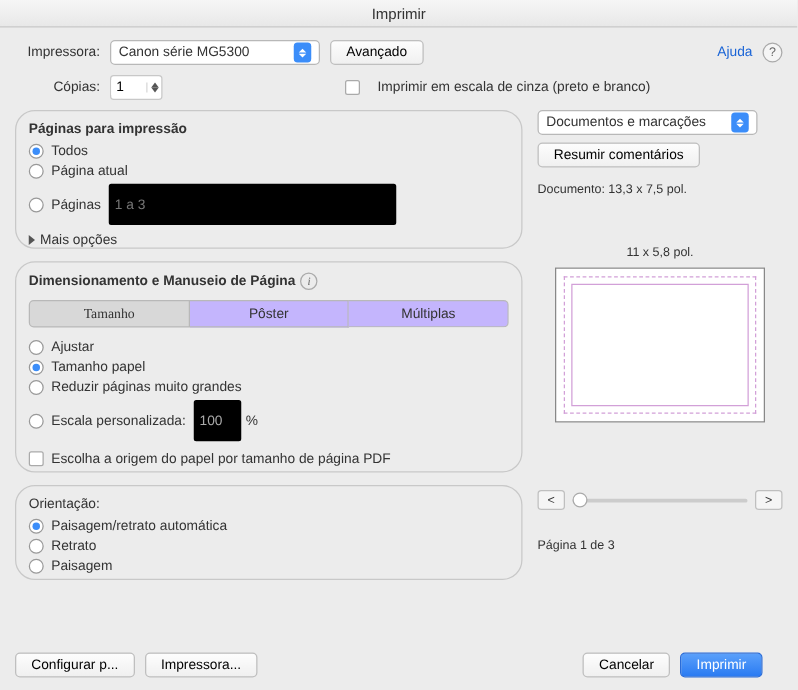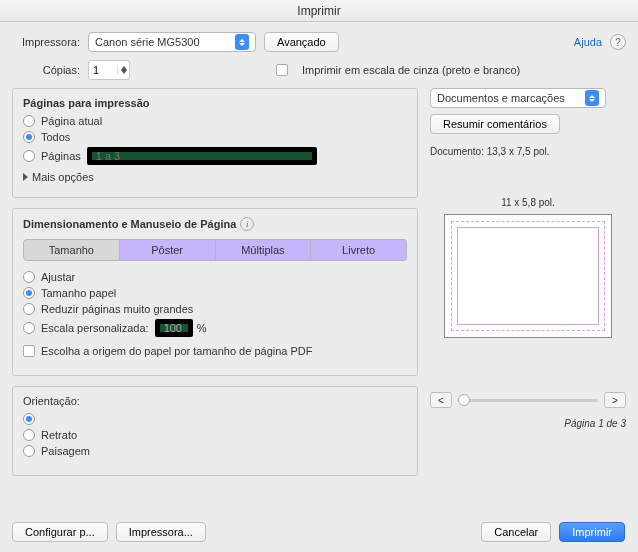--- a/index.html
+++ b/index.html
@@ -21,45 +21,45 @@
 .spinner .stepper span { flex: 1; display: flex; align-items: center; justify-content: center; }
 .spinner .stepper span::before { content: ""; border-left: 3px solid transparent; border-right: 3px solid transparent; }
 .spinner .stepper .up::before { border-bottom: 4px solid #555; }
 .spinner .stepper .down::before { border-top: 4px solid #555; }
 .checkbox { width: 12px; height: 12px; border: 1px solid #aaa; border-radius: 2px; background: #fff; display: inline-block; vertical-align: middle; margin-right: 6px; }
 .help-link { color: #1a64d6; cursor: pointer; }
 .help-icon { width: 16px; height: 16px; border: 1px solid #aaa; border-radius: 50%; display: inline-flex; align-items: center; justify-content: center; font-size: 10px; color: #666; background: #f5f5f5; }
 .columns { display: flex; gap: 12px; margin-top: 8px; }
 .leftcol { flex: 1; }
 .rightcol { width: 196px; }
-.panel { border: 1px solid #c8c8c8; border-radius: 3px; background: #ececec; padding: 8px 10px 14px; margin-bottom: 10px; }
+.panel { border: 1px solid #c8c8c8; border-radius: 16px; background: #ececec; padding: 8px 10px 0; margin-bottom: 10px; }
 .panel-title { font-weight: bold; margin-bottom: 6px; font-size: 11px; }
 .radio { width: 12px; height: 12px; border: 1px solid #999; border-radius: 50%; background: #fff; display: inline-block; vertical-align: middle; margin-right: 6px; position: relative; }
 .radio.checked::after { content: ""; position: absolute; width: 6px; height: 6px; background: #3b8df9; border-radius: 50%; top: 2px; left: 2px; }
 .radio-row { margin: 4px 0; display: flex; align-items: center; }
-.text-input { border: 5px solid #000000; background: #14532d; padding: 2px 4px; height: 18px; font-size: 11px; color: #aaa; border-radius: 2px; }
+.text-input { border: 1px solid #000000; background: #000000; padding: 2px 4px; height: 33px; font-size: 11px; color: #aaa; border-radius: 2px; }
 .disclosure { display: flex; align-items: center; gap: 4px; margin-top: 6px; cursor: pointer; }
 .disclosure .tri { width: 0; height: 0; border-top: 4px solid transparent; border-bottom: 4px solid transparent; border-left: 5px solid #555; }
 .segmented { display: flex; margin: 8px 0 10px; }
 .segmented .seg { flex: 1; text-align: center; padding: 4px 0; border: 1px solid #b8b8b8; background: #c4b5fd; font-size: 11px; cursor: pointer; }
 .segmented .seg:first-child { border-radius: 4px 0 0 4px; }
 .segmented .seg:last-child { border-radius: 0 4px 4px 0; }
 .segmented .seg + .seg { border-left: none; }
-.segmented .seg.active { background: #d8d8d8; }
+.segmented .seg.active { background: #d8d8d8; font-family: Liberation Serif, serif; }
 .info-icon { width: 14px; height: 14px; border: 1px solid #aaa; border-radius: 50%; display: inline-flex; align-items: center; justify-content: center; font-size: 9px; font-style: italic; font-family: serif; color: #666; margin-left: 4px; }
 .preview-box { border: 1px solid #888; background: #fff; width: 168px; height: 124px; margin: 6px auto 10px; position: relative; }
 .preview-inner { position: absolute; left: 6px; right: 6px; top: 6px; bottom: 6px; border: 1px dashed #d2a0d8; }
 .preview-inner2 { position: absolute; left: 12px; right: 12px; top: 12px; bottom: 12px; border: 1px solid #d2a0d8; }
 .navrow { display: flex; align-items: center; gap: 6px; margin-top: 4px; }
 .navbtn { width: 22px; height: 16px; border: 1px solid #bfbfbf; border-radius: 3px; background: #f5f5f5; display: flex; align-items: center; justify-content: center; cursor: pointer; font-size: 10px; }
 .slider-track { flex: 1; height: 3px; background: #ccc; border-radius: 2px; position: relative; }
 .slider-thumb { position: absolute; width: 12px; height: 12px; background: #fff; border: 1px solid #aaa; border-radius: 50%; top: -5px; left: 0; }
-.footer { position: absolute; bottom: 10px; left: 12px; right: 13px; display: flex; justify-content: space-between; }
+.footer { position: absolute; bottom: 10px; left: 12px; right: 28px; display: flex; justify-content: space-between; }
 .footer .left-btns, .footer .right-btns { display: flex; gap: 8px; }
-.pagecount { text-align: right; margin-top: 10px; font-size: 10px; font-style: italic; }
+.pagecount { text-align: left; margin-top: 23px; font-size: 10px; }
 .dimlabel { text-align: center; font-size: 10px; margin-bottom: 2px; }
 .scale-input { width: 38px; }
 </style>
 </head>
 <body>
 
 <div class="titlebar">Imprimir</div>
 
 <div class="dialog-body">
 
@@ -88,26 +88,26 @@
     <span class="checkbox"></span>
     <span>Imprimir em escala de cinza (preto e branco)</span>
   </div>
 
   <div class="columns">
     <div class="leftcol">
 
       <div class="panel">
         <div class="panel-title">Páginas para impressão</div>
         <div class="radio-row">
-            <span class="radio"></span>
-            <span>Página atual</span>
-          </div>
-        <div class="radio-row">
             <span class="radio checked"></span>
             <span>Todos</span>
+          </div>
+        <div class="radio-row">
+            <span class="radio"></span>
+            <span>Página atual</span>
           </div>
         <div class="radio-row">
           <span class="radio"></span>
           <span style="margin-right:6px">Páginas</span>
           <input class="text-input" style="width: 230px;" placeholder="1 a 3">
         </div>
         <div class="disclosure">
           <span class="tri"></span>
           <span>Mais opções</span>
         </div>
@@ -115,21 +115,20 @@
 
       <div class="panel">
         <div style="display:flex;align-items:center">
           <div class="panel-title" style="margin-bottom:0">Dimensionamento e Manuseio de Página</div>
           <span class="info-icon">i</span>
         </div>
         <div class="segmented">
           <div class="seg active">Tamanho</div>
           <div class="seg">Pôster</div>
           <div class="seg">Múltiplas</div>
-          <div class="seg">Livreto</div>
         </div>
         <div class="radio-row">
             <span class="radio"></span>
             <span>Ajustar</span>
           </div>
         <div class="radio-row">
             <span class="radio checked"></span>
             <span>Tamanho papel</span>
           </div>
         <div class="radio-row">
@@ -145,20 +144,21 @@
         <div class="radio-row" style="margin-top:8px">
           <span class="checkbox"></span>
           <span>Escolha a origem do papel por tamanho de página PDF</span>
         </div>
       </div>
 
       <div class="panel">
         <div class="panel-title" style="font-weight:normal">Orientação:</div>
         <div class="radio-row">
             <span class="radio checked"></span>
+            <span>Paisagem/retrato automática</span>
           </div>
         <div class="radio-row">
             <span class="radio"></span>
             <span>Retrato</span>
           </div>
         <div class="radio-row">
             <span class="radio"></span>
             <span>Paisagem</span>
           </div>
       </div>

